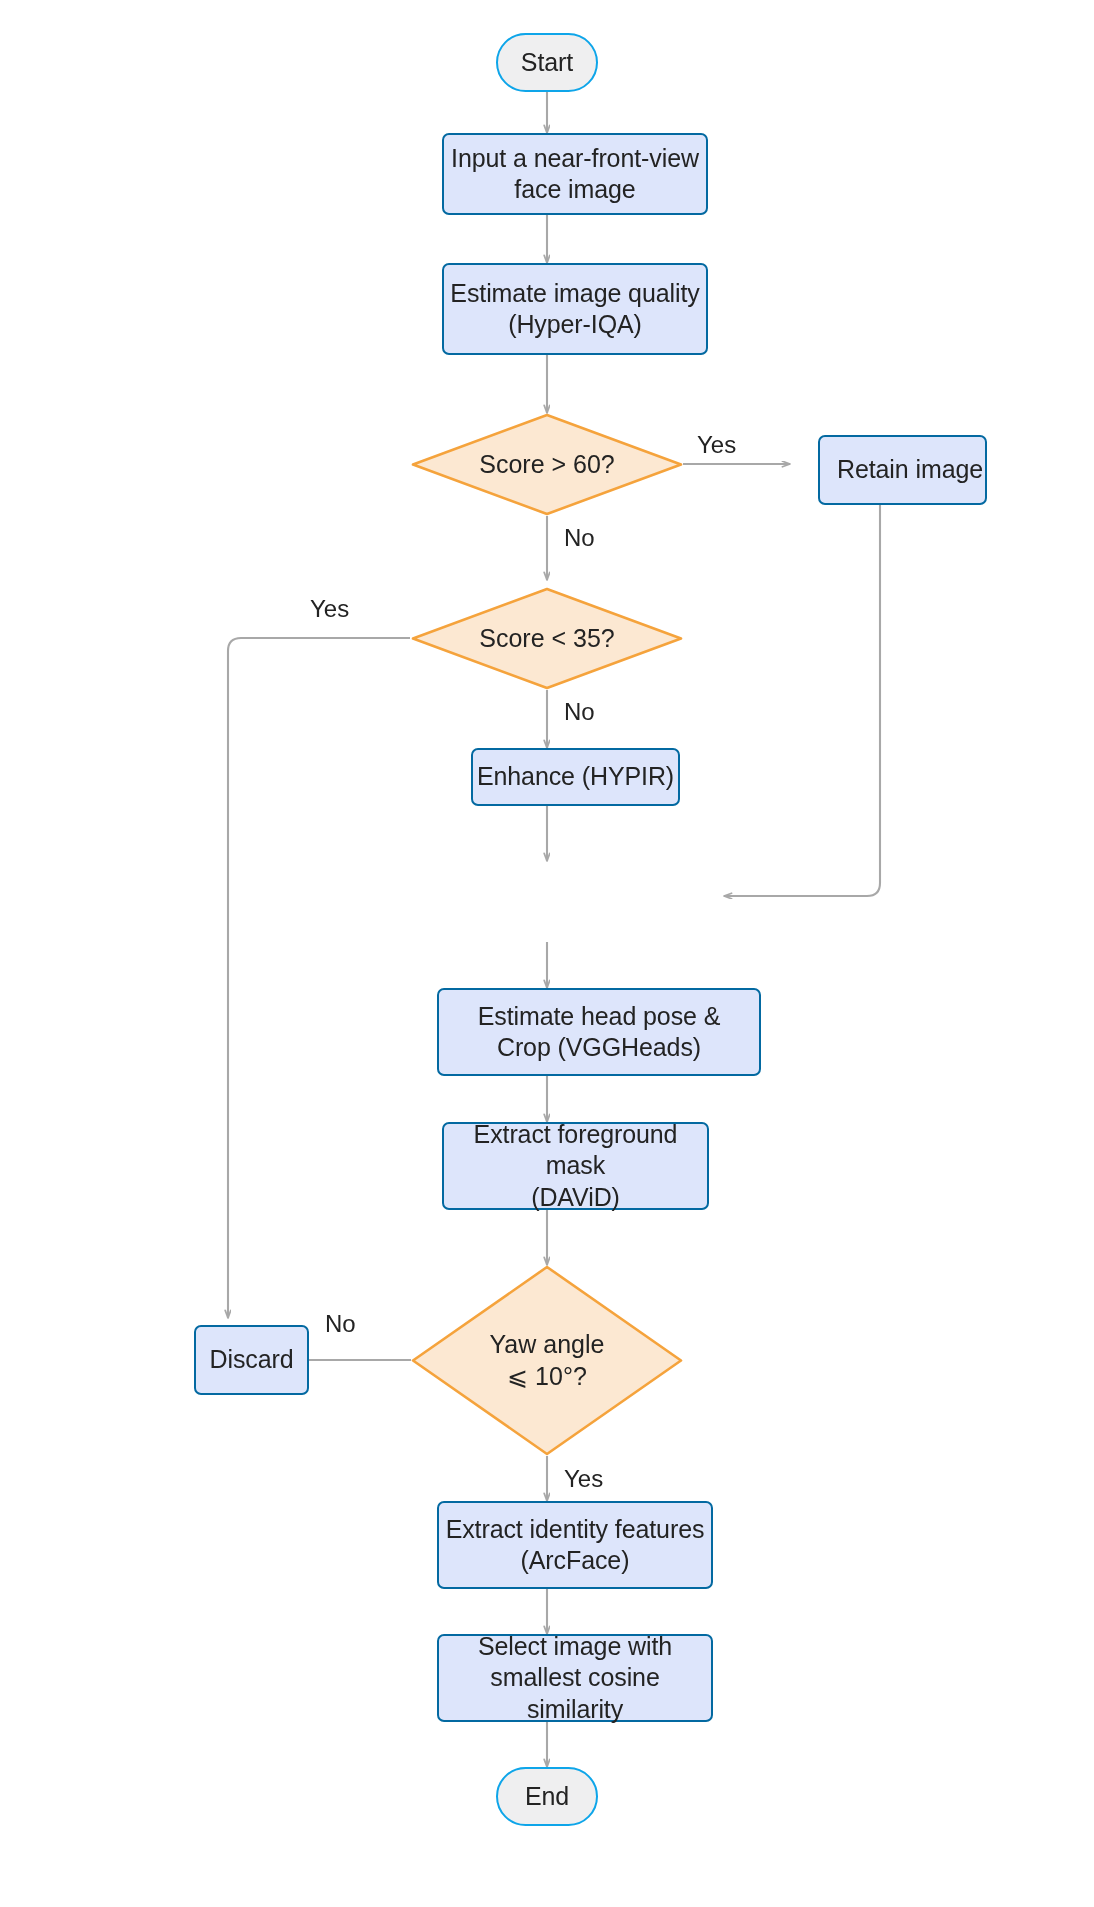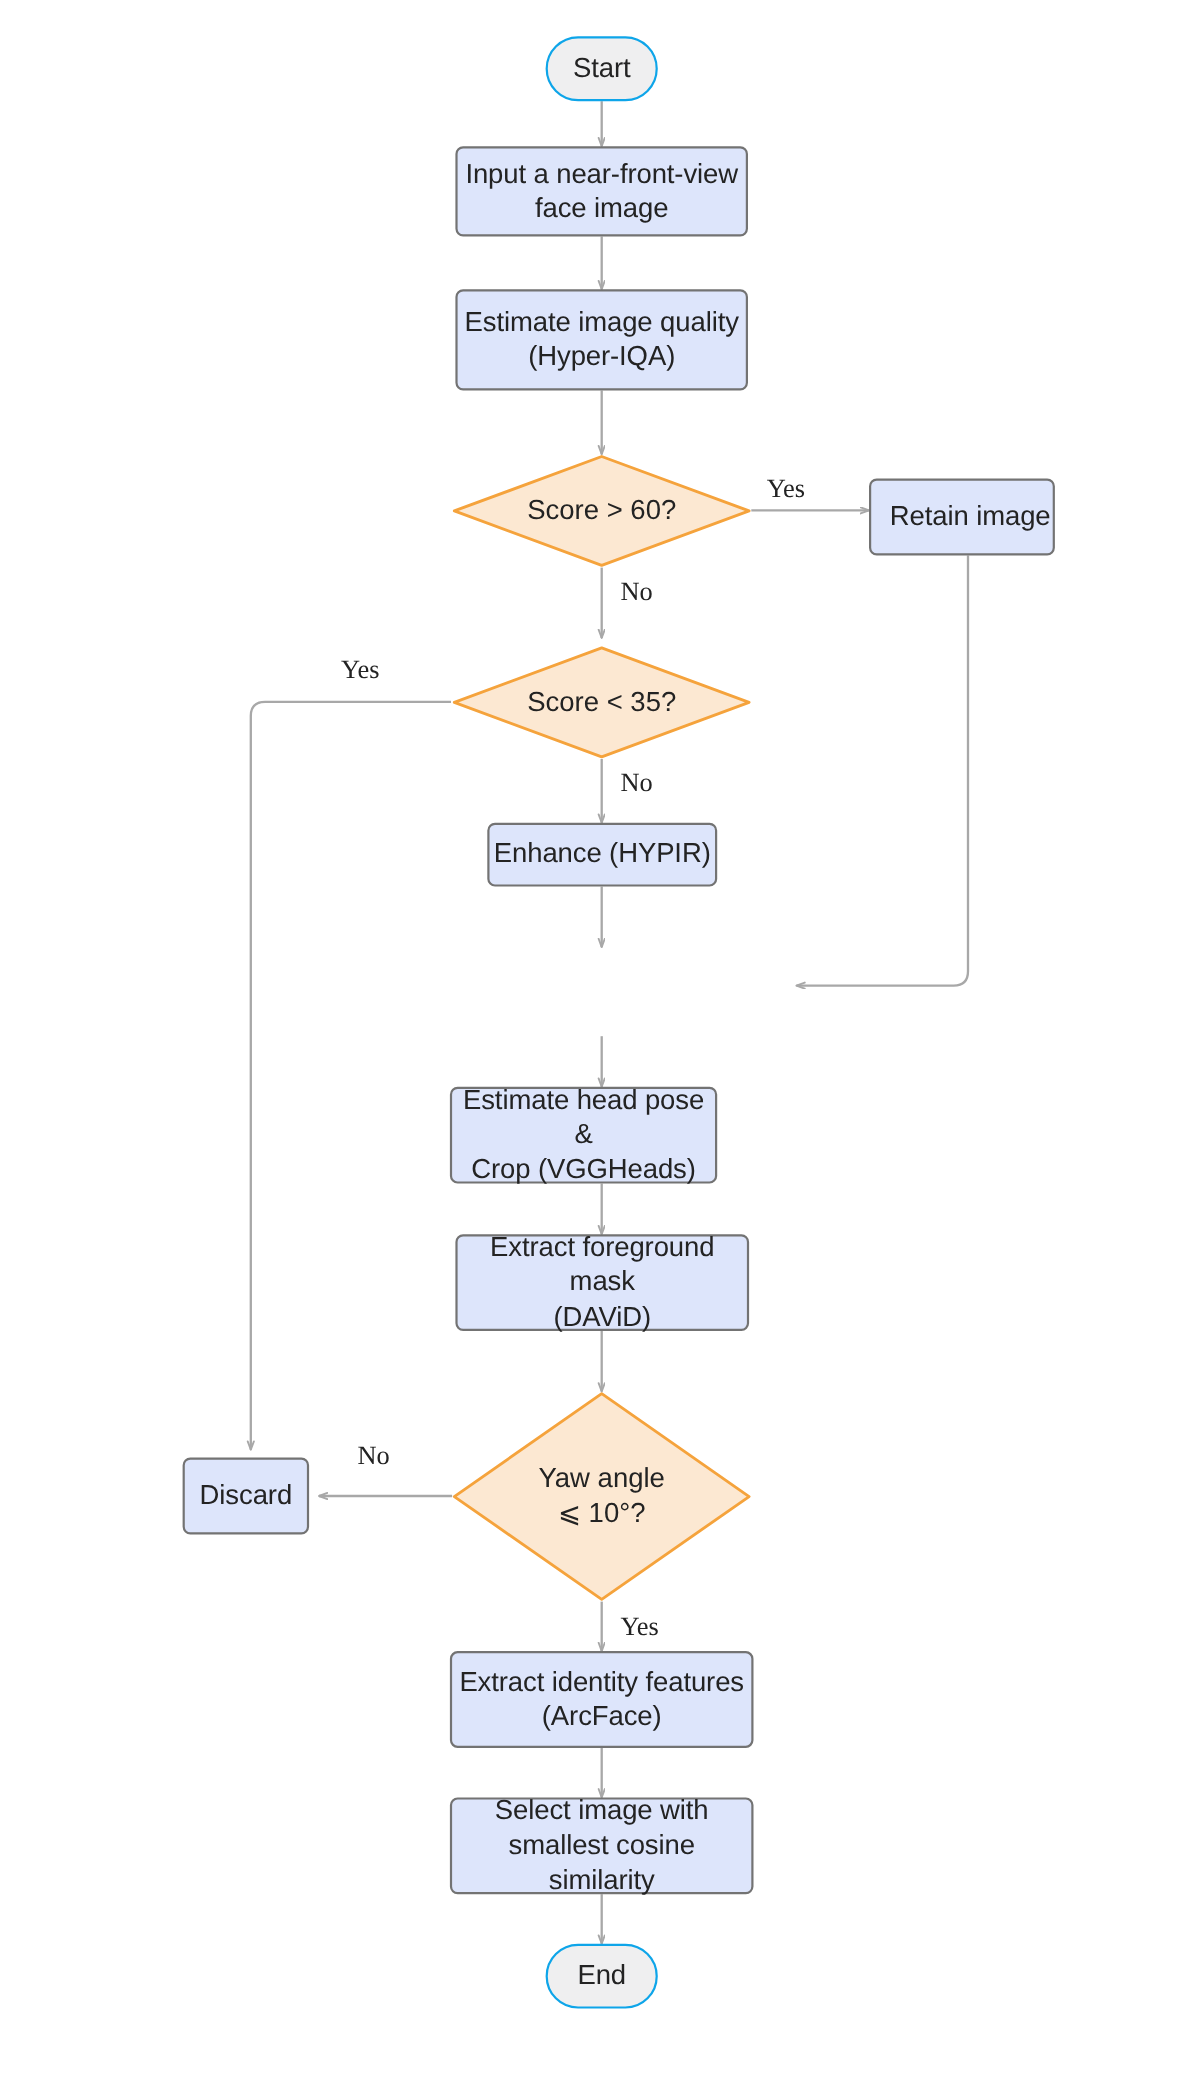--- a/index.html
+++ b/index.html
@@ -33,22 +33,23 @@
     justify-content: center;
     text-align: center;
     color: #232323;
     font-size: 25px;
     line-height: 1.26;
     letter-spacing: -0.1px;
     white-space: pre-line;
   }
   .proc {
     background: #dde5fb;
-    border: 2px solid #737373;
+    border: 2px solid #0369a1;
     border-radius: 7px;
+    margin-left: 28px;
   }
   .term {
     background: #efeff0;
     border: 2px solid #0ea5e9;
     border-radius: 60px;
   }
   .diamond-wrap {
     position: absolute;
     box-sizing: border-box;
   }
@@ -72,21 +73,20 @@
     font-size: 25px;
     line-height: 1.26;
     white-space: pre-line;
   }
   .edge-label {
     position: absolute;
     color: #232323;
     font-size: 24px;
     line-height: 1;
     white-space: nowrap;
-    font-family: Liberation Serif, serif;
   }
 </style>
 </head>
 <body>
 
 <div id="canvas">
 
   <svg id="edges" viewBox="0 0 1094 1907" width="1094" height="1907" xmlns="http://www.w3.org/2000/svg">
     <defs>
       <marker id="arrowhead" markerWidth="10" markerHeight="10" refX="8.6" refY="3.4" orient="auto" markerUnits="userSpaceOnUse">
@@ -159,21 +159,21 @@
       <polygon points="136,2 270,51.5 136,101 2,51.5" fill="#fce8d2" stroke="#f5a33c" stroke-width="2.6" stroke-linejoin="round"></polygon>
     </svg>
     <div class="diamond-label">Score &lt; 35?</div>
   </div>
 
   <div class="node proc" style="left:443px; top:748px; width:209px; height:58px;">
     <span>Enhance (HYPIR)</span>
   </div>
 
 
-  <div class="node proc" style="left:409px; top:988px; width:243px; height:88px;">
+  <div class="node proc" style="left:409px; top:988px; width:324px; height:88px;">
     <span>Estimate head pose &amp;
 Crop (VGGHeads)</span>
   </div>
 
   <div class="node proc" style="left:414px; top:1122px; width:267px; height:88px;">
     <span>Extract foreground mask
 (DAViD)</span>
   </div>
 
   <div class="diamond-wrap" style="left:411px; top:1265px; width:272px; height:191px;">

